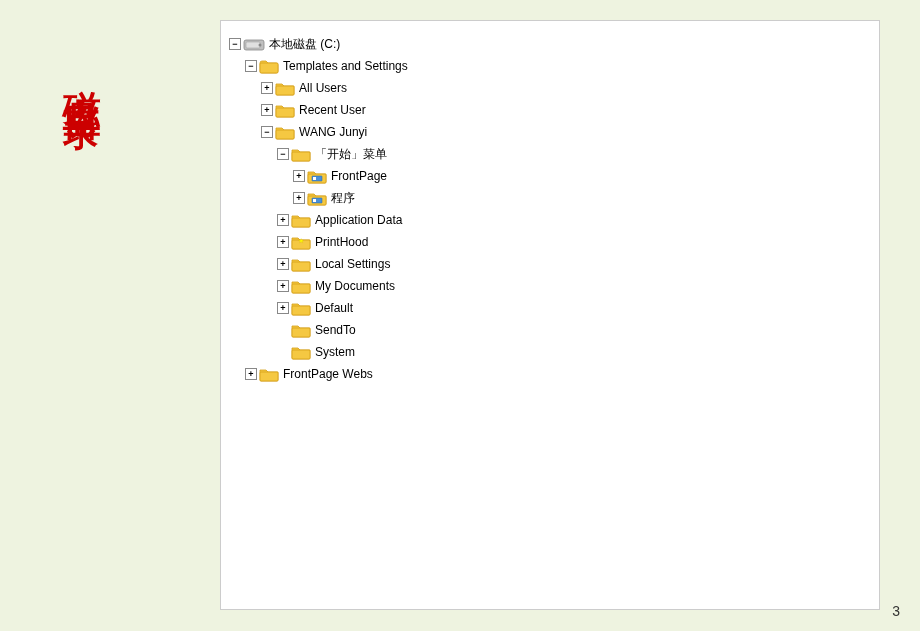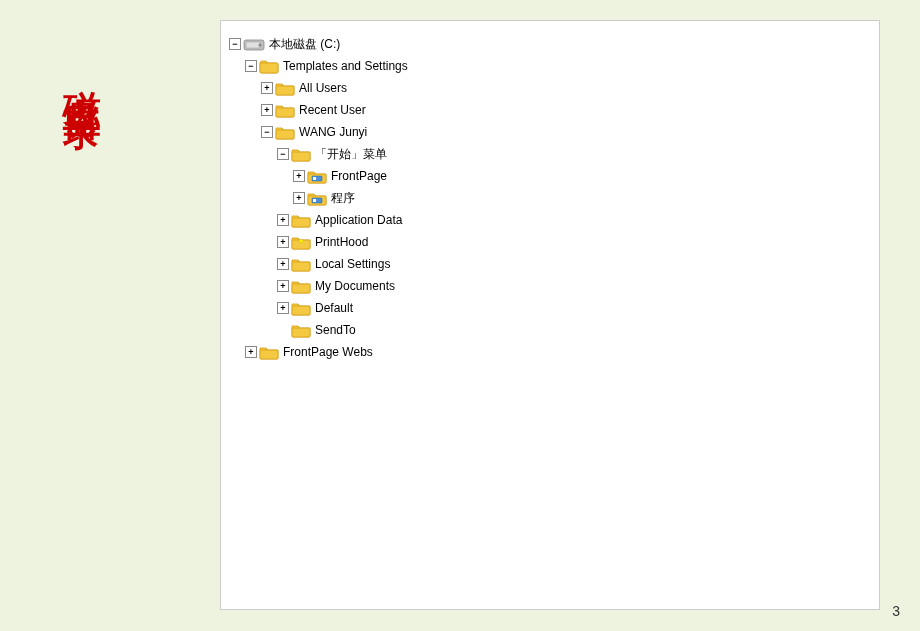--- a/index.html
+++ b/index.html
@@ -347,20 +347,33 @@
       <span class="no-expand"></span>
       <span class="folder-icon">
         <svg width="20" height="16" viewBox="0 0 20 16">
           <path d="M1 4 L7 4 L9 6 L19 6 L19 14 Q19 15 18 15 L2 15 Q1 15 1 14 Z" fill="#f5c842" stroke="#d4a017" stroke-width="0.8"></path>
           <rect x="1" y="6" width="18" height="9" rx="1" fill="#f5c842" stroke="#d4a017" stroke-width="0.8"></rect>
         </svg>
       </span>
       <span class="node-label">SendTo</span>
     </div>
 
+    <div class="tree-node">
+      <span class="indent"></span>
+      <span class="indent"></span>
+      <span class="indent"></span>
+      <span class="no-expand"></span>
+      <span class="folder-icon">
+        <svg width="20" height="16" viewBox="0 0 20 16">
+          <path d="M1 4 L7 4 L9 6 L19 6 L19 14 Q19 15 18 15 L2 15 Q1 15 1 14 Z" fill="#f5c842" stroke="#d4a017" stroke-width="0.8"></path>
+          <rect x="1" y="6" width="18" height="9" rx="1" fill="#f5c842" stroke="#d4a017" stroke-width="0.8"></rect>
+        </svg>
+      </span>
+      <span class="node-label">System</span>
+    </div>
 
 
 
     <div class="tree-node">
       <span class="indent"></span>
       <span class="plus-btn">+</span>
       <span class="folder-icon">
         <svg width="20" height="16" viewBox="0 0 20 16">
           <path d="M1 4 L7 4 L9 6 L19 6 L19 14 Q19 15 18 15 L2 15 Q1 15 1 14 Z" fill="#f5c842" stroke="#d4a017" stroke-width="0.8"></path>
           <rect x="1" y="6" width="18" height="9" rx="1" fill="#f5c842" stroke="#d4a017" stroke-width="0.8"></rect>

